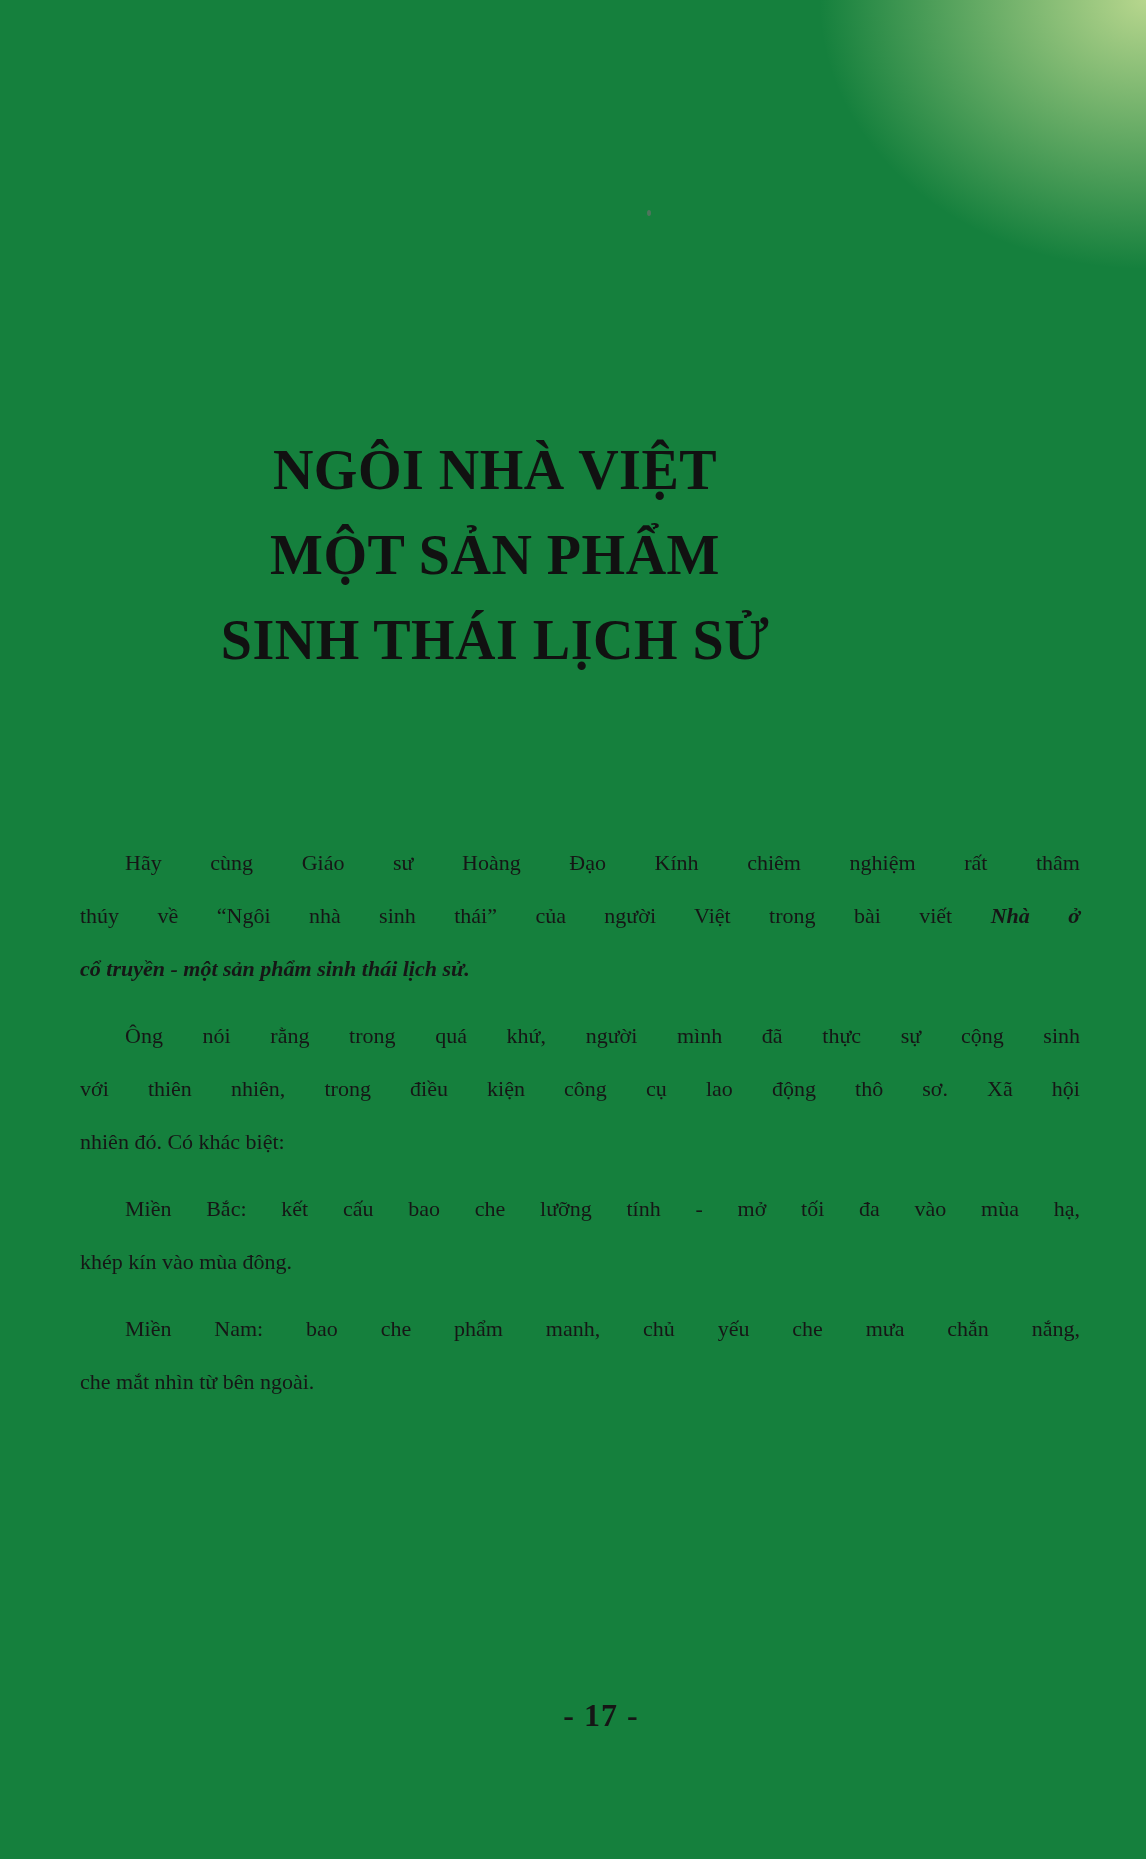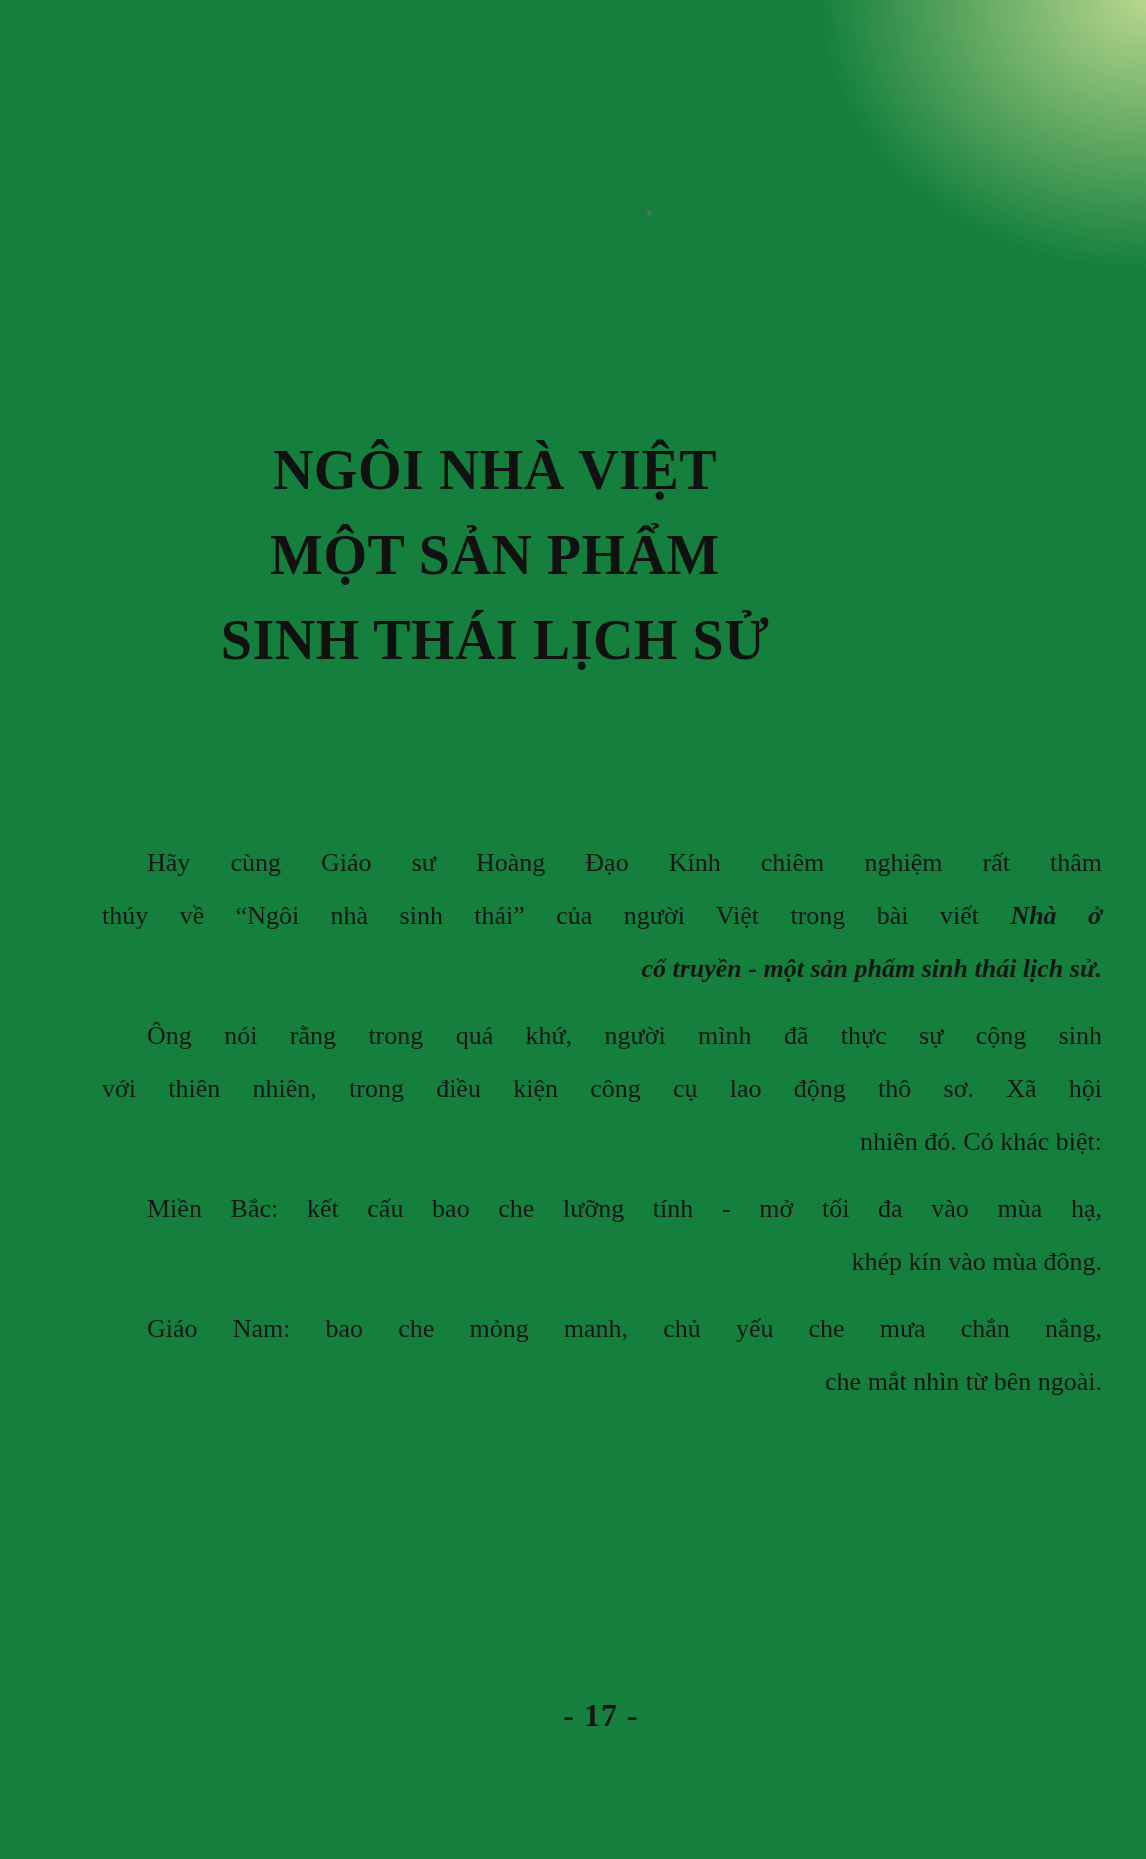--- a/index.html
+++ b/index.html
@@ -39,26 +39,25 @@
     line-height: 85px;
     font-weight: 700;
     letter-spacing: 0.5px;
     color: #111;
   }
   .body-text {
     position: absolute;
     top: 836px;
     left: 80px;
     width: 1000px;
-    font-size: 26px;
+    font-size: 22px;
     line-height: 53px;
-    margin-left: 22px;
   }
   .para { margin: 0 0 14px 0; }
-  .ln { text-align: right; }
+  .ln { text-align: left; }
   .ln.just { text-align: justify; text-align-last: justify; }
   .ln.first { text-indent: 45px; }
   .em { font-weight: 700; }
   .page-number {
     position: absolute;
     top: 1697px;
     left: 0;
     width: 1122px;
     text-align: center;
     font-size: 32px;
@@ -94,21 +93,21 @@
       <div class="ln just">với thiên nhiên, trong điều kiện công cụ lao động thô sơ. Xã hội</div>
       <div class="ln">nhiên đó. Có khác biệt:</div>
     </div>
 
     <div class="para">
       <div class="ln first just">Miền Bắc: kết cấu bao che lưỡng tính - mở tối đa vào mùa hạ,</div>
       <div class="ln">khép kín vào mùa đông.</div>
     </div>
 
     <div class="para">
-      <div class="ln first just">Giáo Nam: bao che mỏng manh, chủ yếu che mưa chắn nắng,</div>
+      <div class="ln first just">Miền Nam: bao che phẩm manh, chủ yếu che mưa chắn nắng,</div>
       <div class="ln">che mắt nhìn từ bên ngoài.</div>
     </div>
 
   </div>
 
   <div class="page-number">- 17 -</div>
 
 </div>
 
 </body></html>

